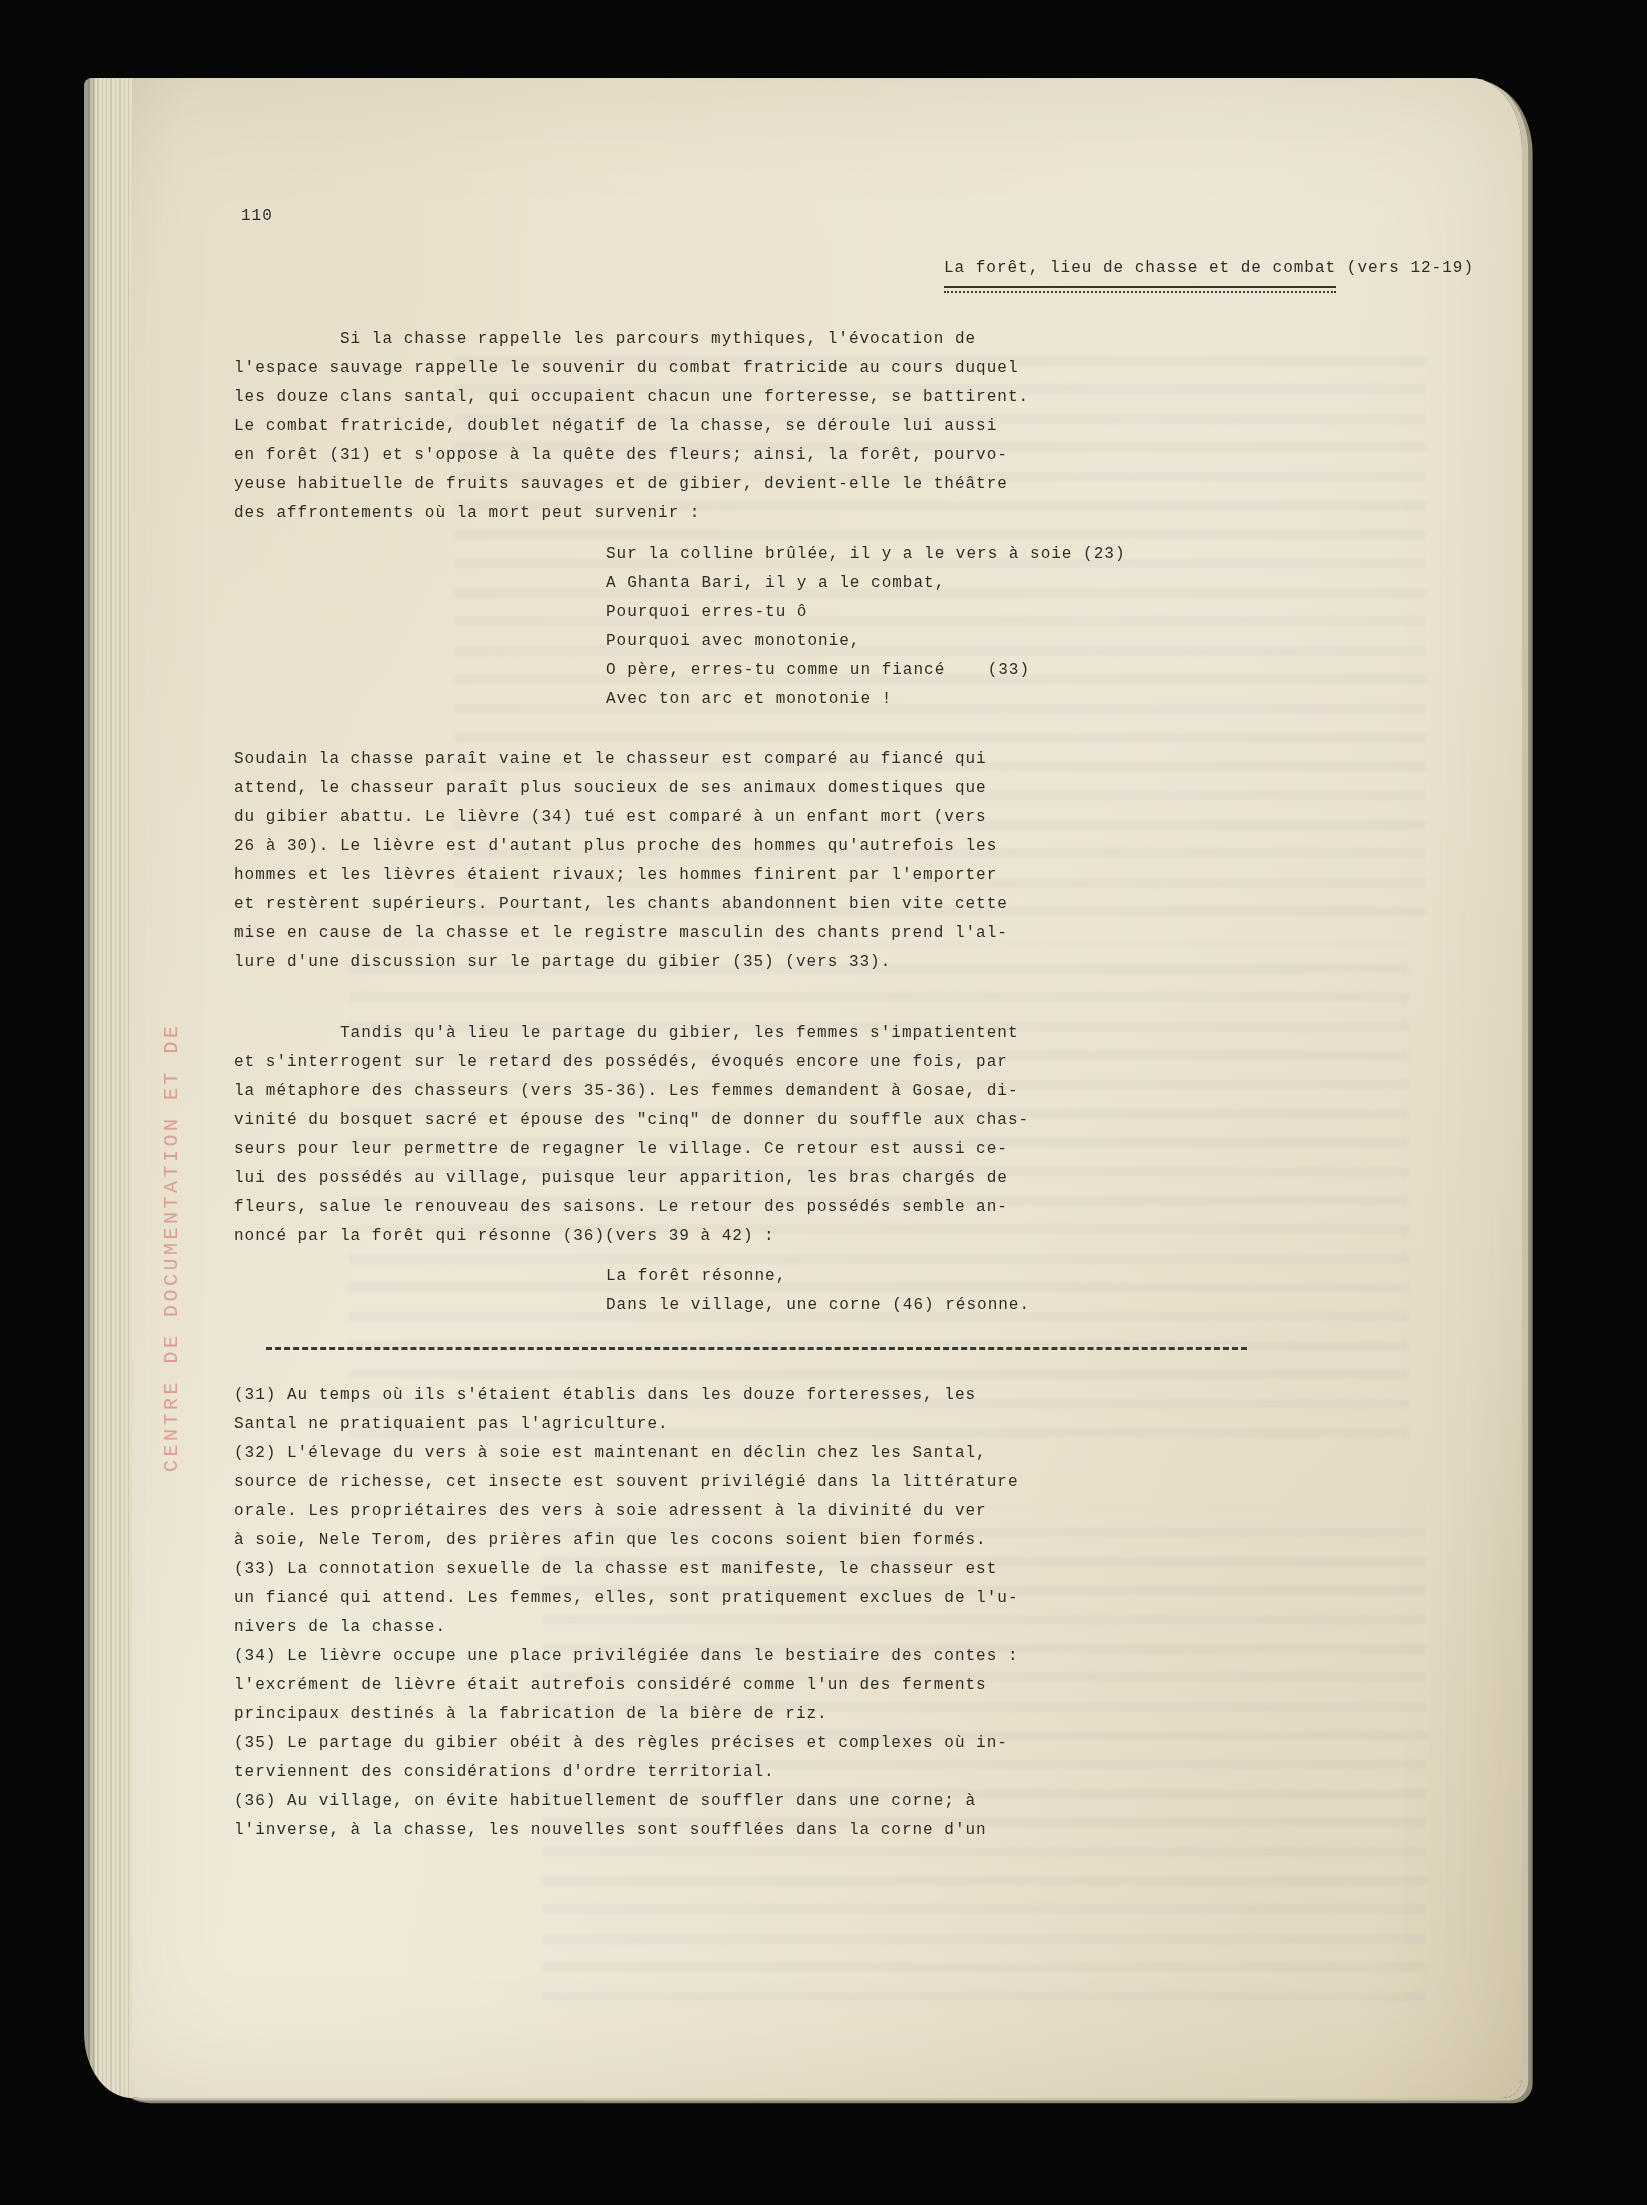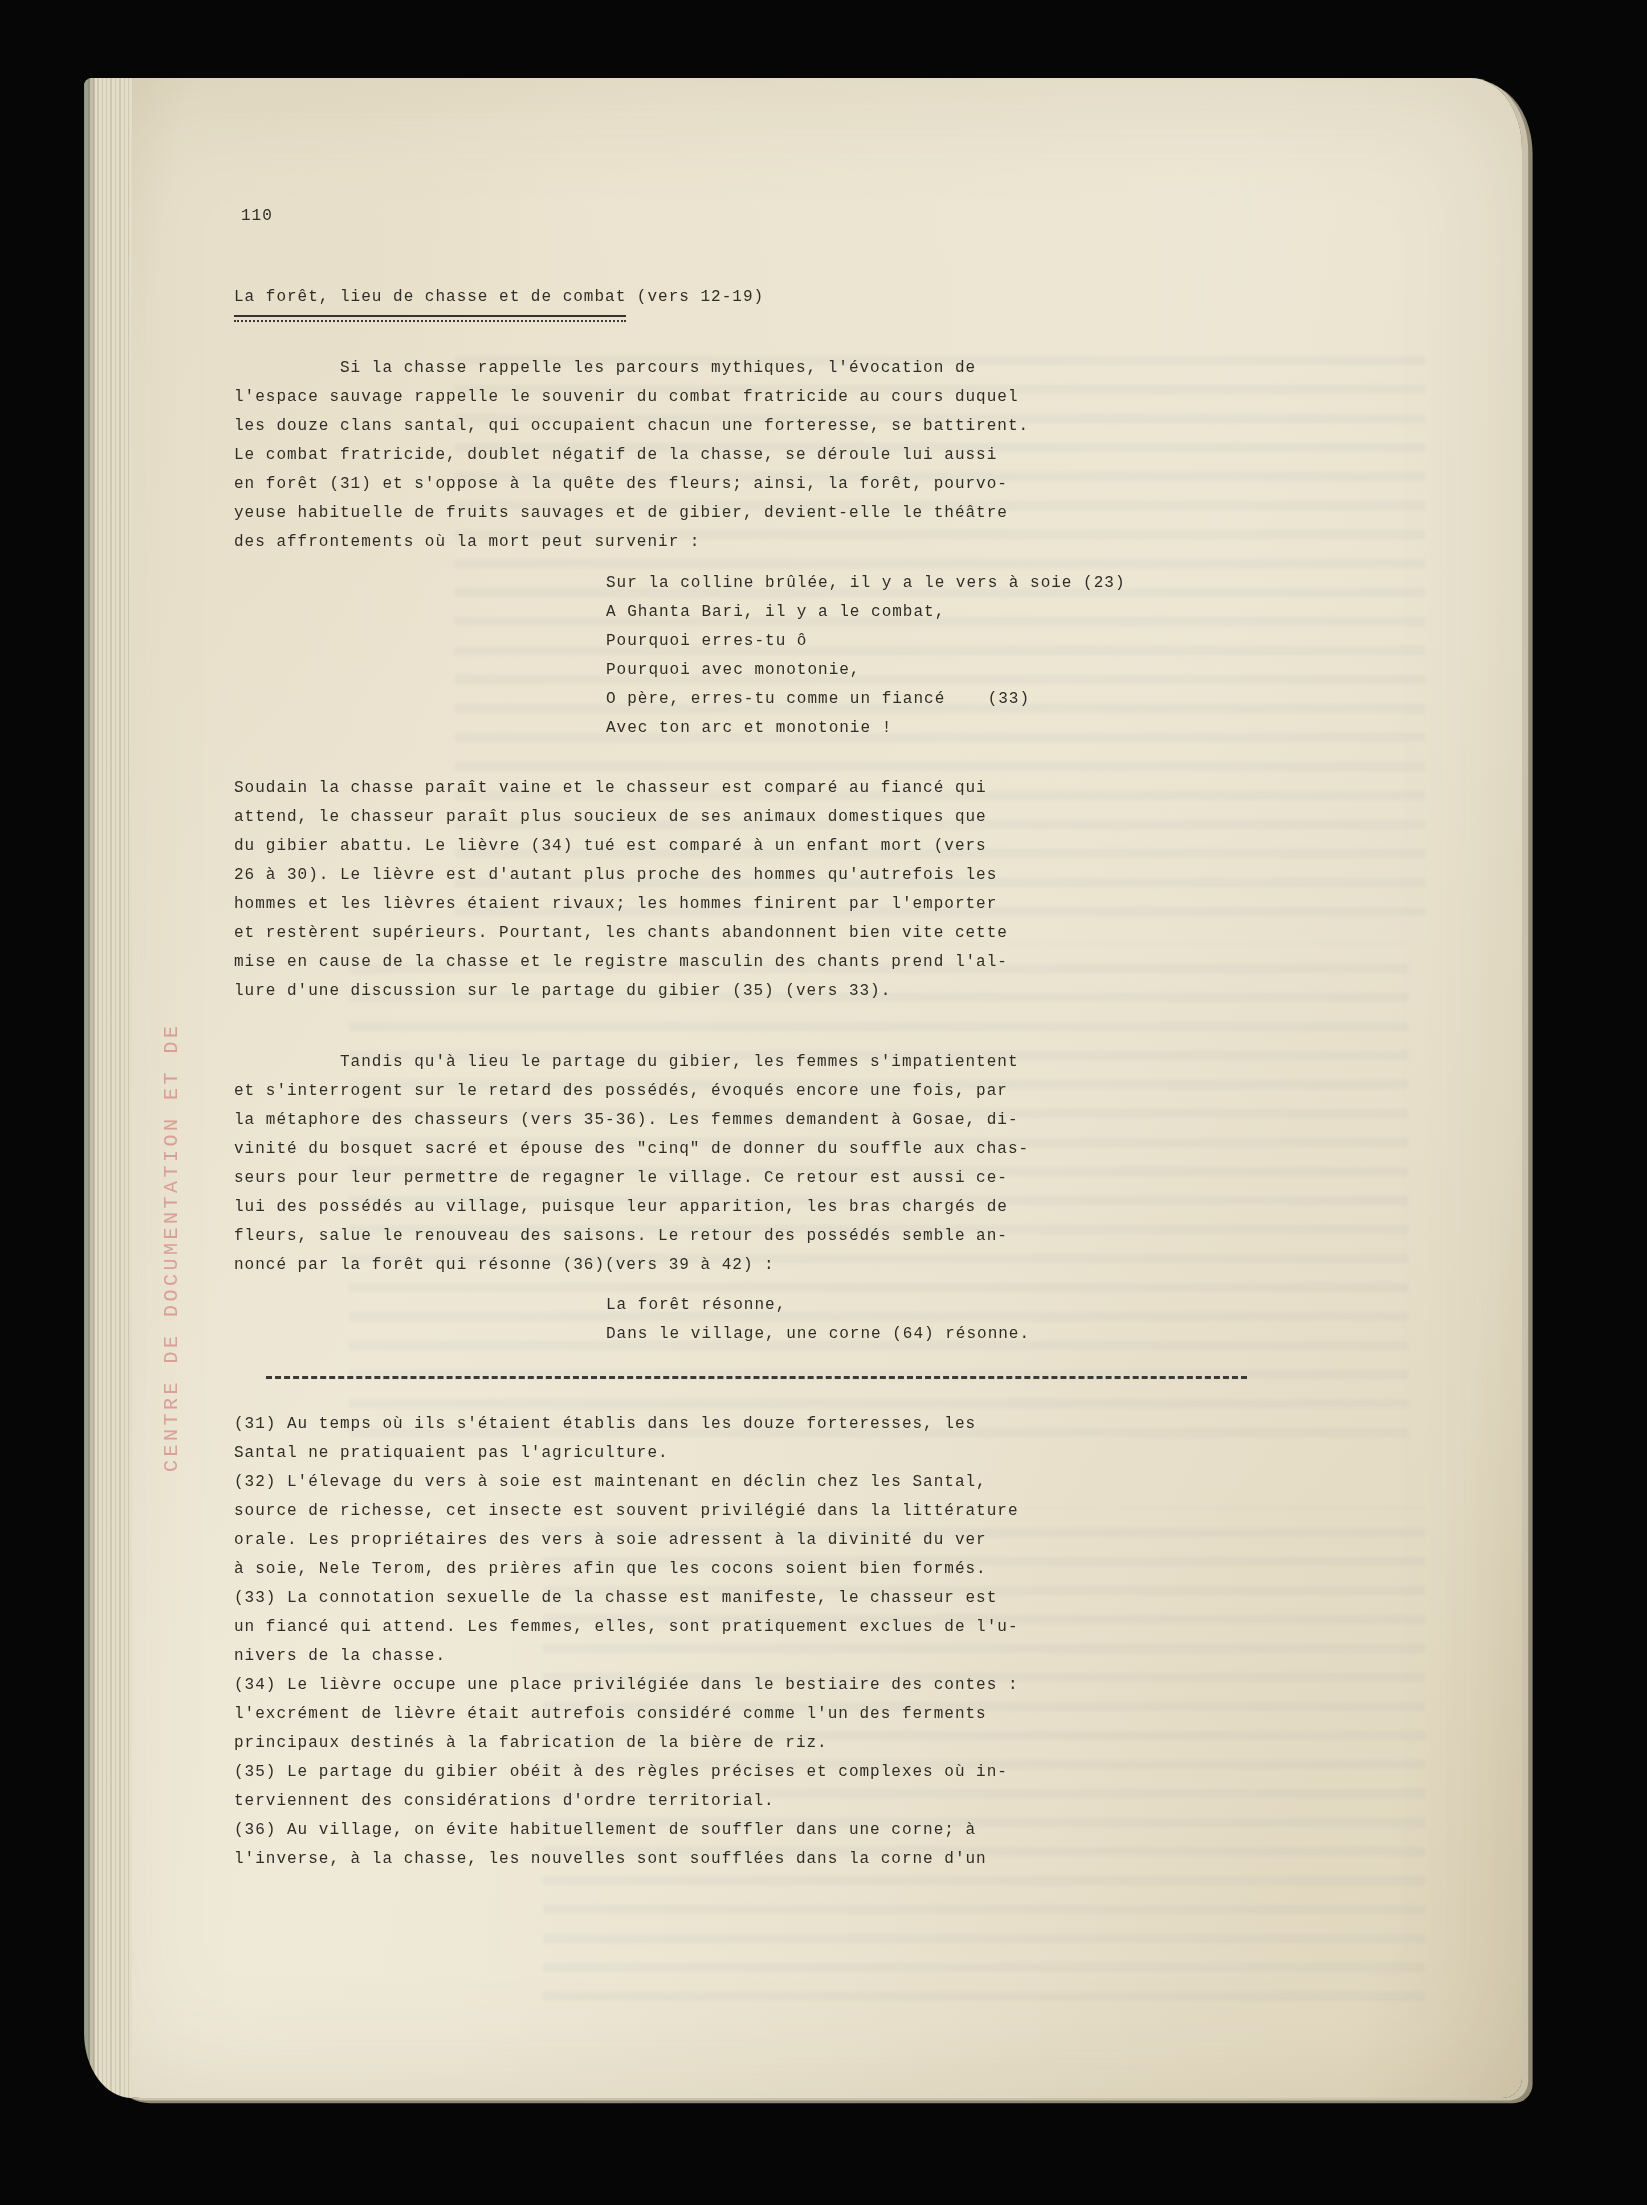--- a/index.html
+++ b/index.html
@@ -33,21 +33,21 @@
     color:#2f2d27;
   }
   .tline{
     white-space:pre;
     font-size:16px;
     line-height:29px;
     letter-spacing:1px;
     color:#2f2d27;
   }
   .page-number{margin:0 0 0 7px;}
-  .doc-title{margin-top:52px;}
+  .doc-title{margin-top:23px;text-align:right;}
   .u{
     display:inline-block;
     border-bottom:2.6px solid #35332c;
     padding-bottom:2.6px;
     position:relative;
   }
   .u::after{
     content:"";
     position:absolute;left:0;right:0;bottom:-7px;
     border-bottom:2.6px dotted #3b3931;
@@ -133,21 +133,21 @@
     <div class="tline para-3">          Tandis qu'à lieu le partage du gibier, les femmes s'impatientent
 et s'interrogent sur le retard des possédés, évoqués encore une fois, par
 la métaphore des chasseurs (vers 35-36). Les femmes demandent à Gosae, di-
 vinité du bosquet sacré et épouse des "cinq" de donner du souffle aux chas-
 seurs pour leur permettre de regagner le village. Ce retour est aussi ce-
 lui des possédés au village, puisque leur apparition, les bras chargés de
 fleurs, salue le renouveau des saisons. Le retour des possédés semble an-
 noncé par la forêt qui résonne (36)(vers 39 à 42) :</div>
 
     <div class="tline verse-2">La forêt résonne,
-Dans le village, une corne (64) résonne.</div>
+Dans le village, une corne (46) résonne.</div>
 
     <div class="separator"></div>
 
     <div class="footnotes">
       <div class="tline">(31) Au temps où ils s'étaient établis dans les douze forteresses, les
 Santal ne pratiquaient pas l'agriculture.
 (32) L'élevage du vers à soie est maintenant en déclin chez les Santal,
 source de richesse, cet insecte est souvent privilégié dans la littérature
 orale. Les propriétaires des vers à soie adressent à la divinité du ver
 à soie, Nele Terom, des prières afin que les cocons soient bien formés.

